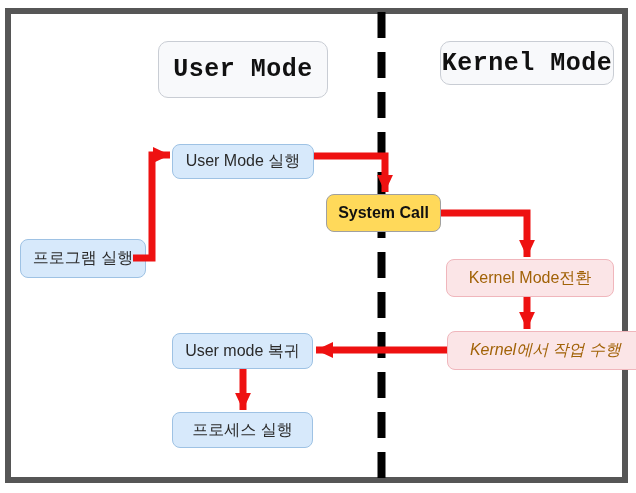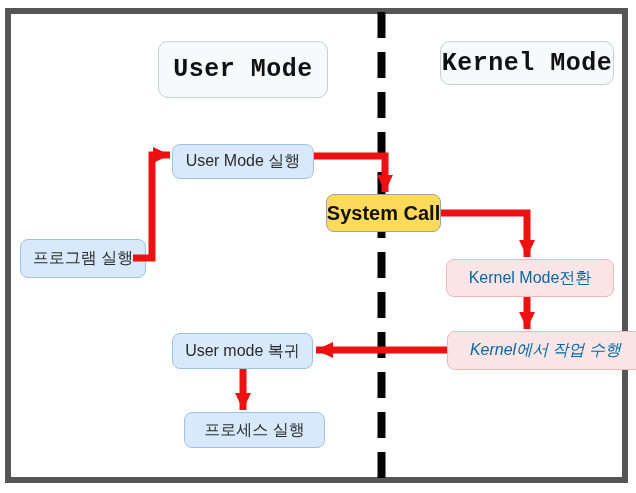--- a/index.html
+++ b/index.html
@@ -59,41 +59,41 @@
   }
   .node-blue {
     background: #d7e9fb;
     border: 1px solid #9ec2e4;
     font-size: 16px;
     color: #2b2b2b;
   }
   .node-yellow {
     background: #ffd95a;
     border: 1px solid #a0a0a0;
-    font-size: 20px;
+    font-size: 16px;
     font-weight: bold;
     color: #111111;
   }
   .node-pink {
     background: #fbe5e7;
     border: 1px solid #f0b6bc;
     font-size: 16px;
-    color: #0369a1;
+    color: #a16207;
   }
 
   
   .header-user    { left: 158px; top: 41px;  width: 170px; height: 57px; }
   .header-kernel  { left: 440px; top: 41px;  width: 174px; height: 44px; }
   .n-user-exec    { left: 172px; top: 138px; width: 142px; height: 35px; margin-top: 6px; }
   .n-syscall      { left: 326px; top: 194px; width: 115px; height: 38px; }
   .n-program      { left: 20px;  top: 239px; width: 126px; height: 39px; }
   .n-kswitch      { left: 446px; top: 259px; width: 168px; height: 38px; }
   .n-kwork        { left: 447px; top: 331px; width: 197px; height: 39px; font-style: italic; }
   .n-ureturn      { left: 172px; top: 333px; width: 141px; height: 36px; border-radius: 8px; }
-  .n-process      { left: 184px; top: 412px; width: 141px; height: 36px; }
+  .n-process      { left: 172px; top: 412px; width: 141px; height: 36px; }
 </style>
 </head>
 <body>
 
 <div class="canvas">
 
   <div class="frame"></div>
 
   <svg class="layer bg-layer" viewBox="0 0 636 493">
     <line x1="381.5" y1="12" x2="381.5" y2="478" stroke="#000000" stroke-width="8" stroke-dasharray="26 14"></line>

